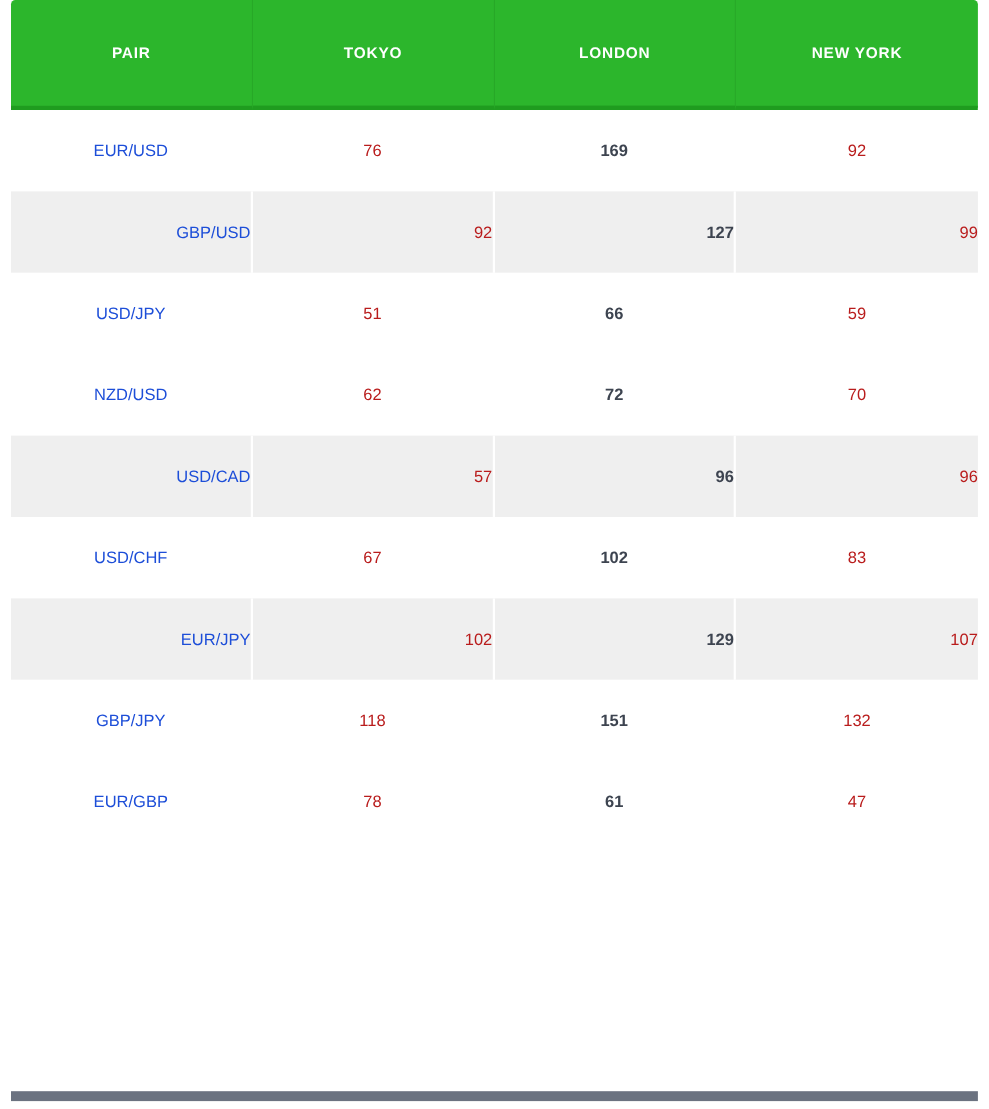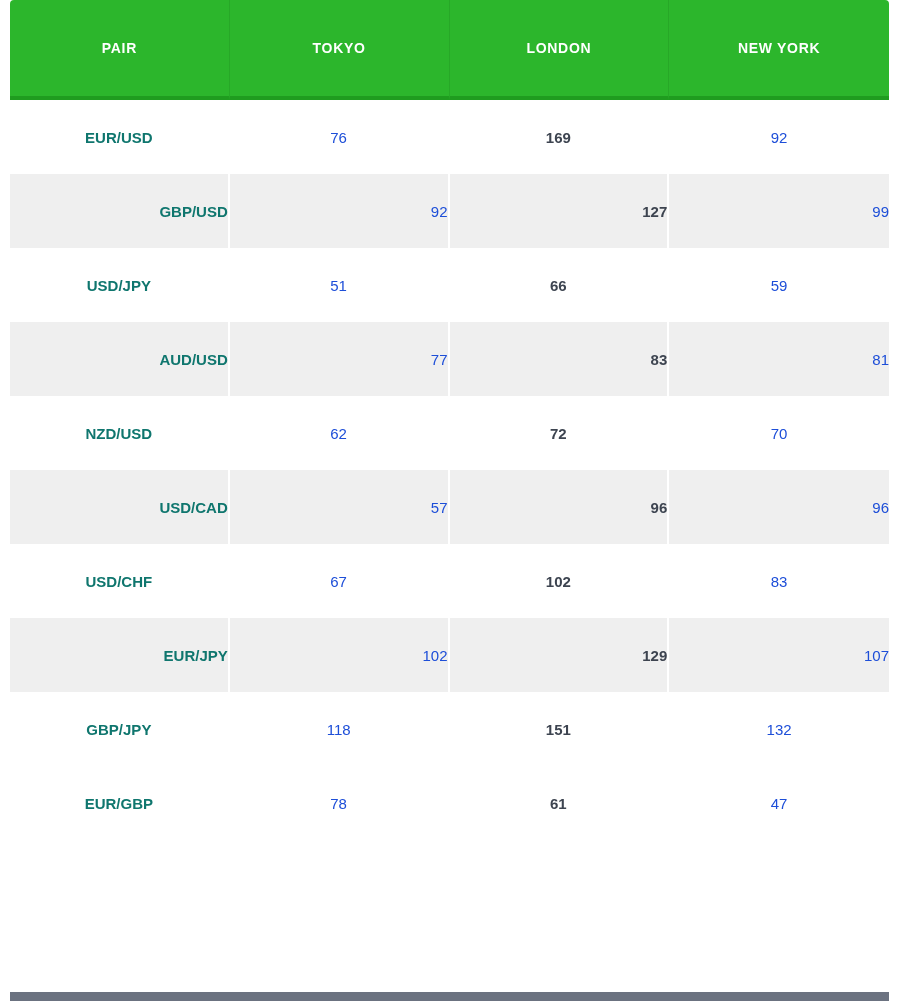--- a/index.html
+++ b/index.html
@@ -57,40 +57,39 @@
   }
 
   
   .fx-table tbody tr {
     height: 74px;
   }
   .fx-table tbody td {
     text-align: center;
     vertical-align: middle;
     font-size: 15px;
-    color: #1d4ed8;
+    color: #b91c1c;
     padding: 0;
     background: #ffffff;
     border-right: 2px solid #ffffff;
     box-sizing: border-box;
   }
   .fx-table tbody td:last-child {
     border-right: none;
   }
   .fx-table tbody tr.striped td {
     background: #efefef;
     text-align: right;
   }
   .fx-table tbody td.col-london {
     font-weight: bold;
     color: #3d4450;
   }
   .fx-table tbody td.col-pair {
-    color: #0f766e;
-    font-weight: bold;
+    color: #1d4ed8;
   }
 
   
   .h-scrollbar {
     position: absolute;
     left: 10px;
     top: 992px;
     width: 879px;
     height: 9px;
     background: #6b7280;
@@ -122,26 +121,20 @@
           <td class="col-tokyo">92</td>
           <td class="col-london">127</td>
           <td class="col-new-york">99</td>
         </tr>
         <tr>
           <td class="col-pair">USD/JPY</td>
           <td class="col-tokyo">51</td>
           <td class="col-london">66</td>
           <td class="col-new-york">59</td>
         </tr>
-        <tr class="striped">
-          <td class="col-pair">AUD/USD</td>
-          <td class="col-tokyo">77</td>
-          <td class="col-london">83</td>
-          <td class="col-new-york">81</td>
-        </tr>
         <tr>
           <td class="col-pair">NZD/USD</td>
           <td class="col-tokyo">62</td>
           <td class="col-london">72</td>
           <td class="col-new-york">70</td>
         </tr>
         <tr class="striped">
           <td class="col-pair">USD/CAD</td>
           <td class="col-tokyo">57</td>
           <td class="col-london">96</td>

